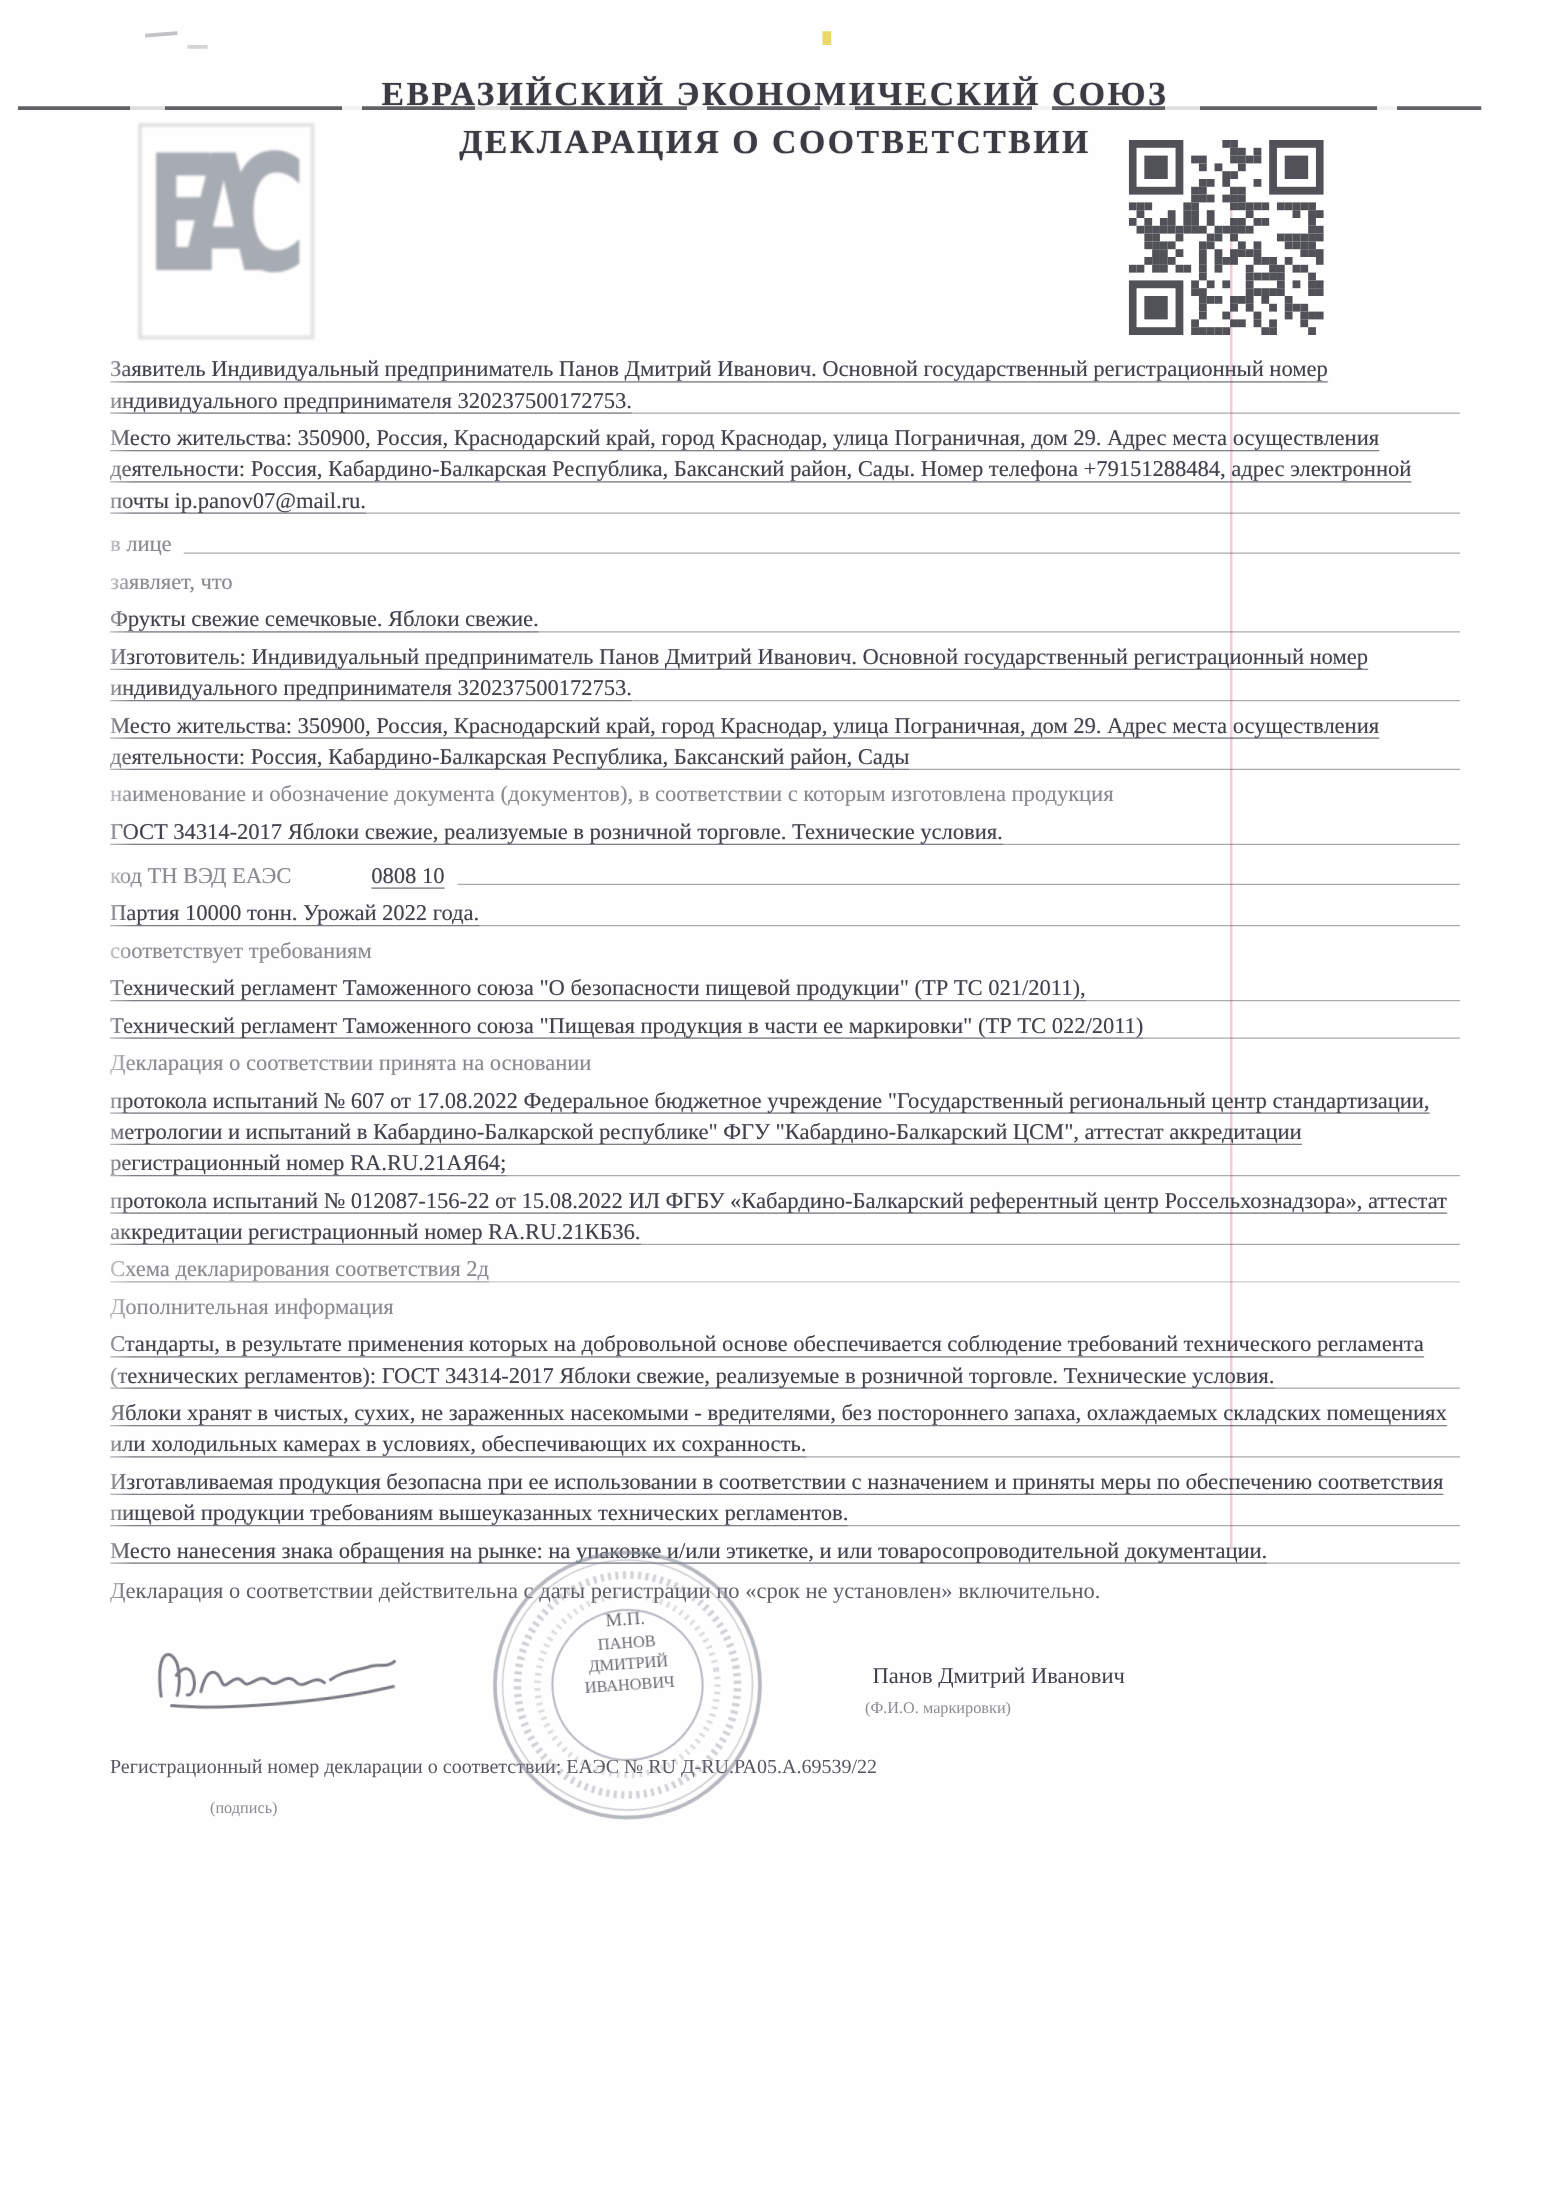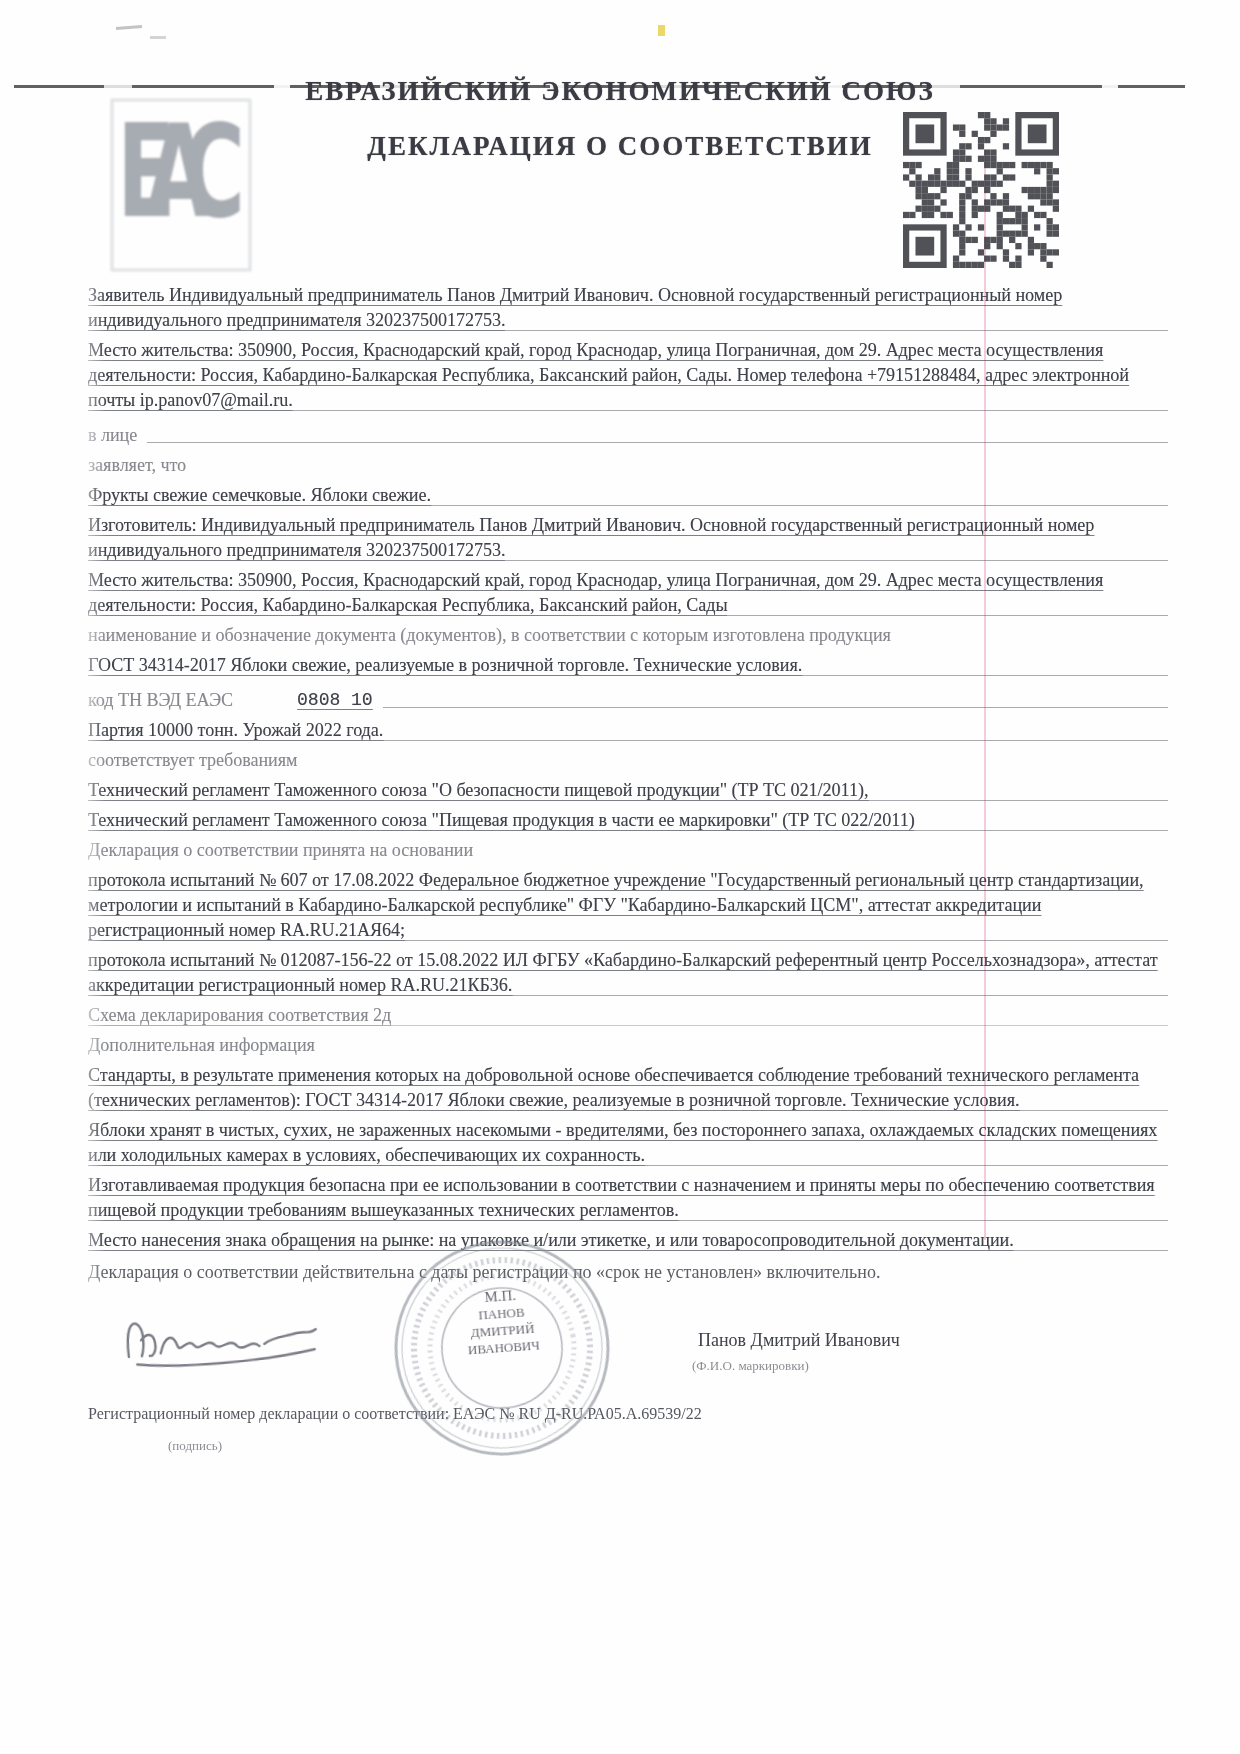--- a/index.html
+++ b/index.html
@@ -3,25 +3,25 @@
 <meta charset="utf-8">
 <style>
   html,body{margin:0;padding:0;background:#ffffff;}
   .page{
     position:relative;width:1240px;height:1754px;margin:0 auto;
     background:#fefefe;overflow:hidden;
     font-family:"Liberation Serif", serif;color:#3f414b;
   }
   
   .title{
-    position:absolute;top:76px;left:0;right:0;text-align:center;
+    position:absolute;top:60px;left:0;right:0;text-align:center;
     font-weight:bold;font-size:27px;letter-spacing:2px;color:#3a3b43;
     text-shadow:0 0 1px rgba(58,59,67,.55);filter:blur(.4px);
   }
-  .title .t2{margin-top:24px;}
+  .title .t2{margin-top:7px;}
   .eac-logo{position:absolute;left:106px;top:96px;width:150px;height:178px;
     opacity:.72;filter:blur(1px) contrast(.9);}
   .qr{position:absolute;left:903px;top:112px;width:156px;height:156px;
     opacity:.85;filter:blur(.3px);}
   
   .scanline{position:absolute;top:85px;left:14px;right:55px;height:3px;opacity:.8;filter:blur(.4px);
     background:repeating-linear-gradient(90deg,#3a3a40 0 90px,rgba(58,58,64,.2) 90px 118px,#3a3a40 118px 260px,rgba(58,58,64,.08) 260px 276px);}
   .pink-line{position:absolute;left:984px;top:150px;height:1090px;width:2px;background:rgba(226,120,160,.38);}
   .speck-yellow{position:absolute;left:658px;top:25px;width:7px;height:11px;background:#e6d24e;opacity:.85;}
   .speck-gray1{position:absolute;left:116px;top:26px;width:26px;height:3px;background:#9a9aa2;opacity:.6;transform:rotate(-4deg);}
@@ -38,21 +38,21 @@
   .u{text-decoration:underline;text-decoration-thickness:1px;text-underline-offset:4px;
      text-decoration-color:rgba(85,87,96,.6);}
   .lead{overflow:hidden;}
   .lead::after{content:"";display:inline-block;width:1100px;margin-right:-1100px;height:0;
     border-bottom:1px solid rgba(85,87,96,.5);vertical-align:-5px;}
   .row{display:flex;margin:0 0 5px;}
   .row .tail{flex:1;height:0;border-bottom:1px solid rgba(85,87,96,.5);
     align-self:flex-end;margin-bottom:5px;margin-left:10px;}
   .dim{opacity:.62;}
   .mt{margin-top:10px;}
-  .code-val{margin-left:64px;font-family:Liberation Mono, monospace;}
+  .code-val{margin-left:64px;}
   
   .validity{position:absolute;left:88px;top:1262px;width:1020px;font-size:18px;
     filter:blur(.25px);opacity:.85;}
   .signature-svg{position:absolute;left:118px;top:1306px;width:210px;height:64px;
     opacity:.8;filter:blur(.2px);transform:rotate(-3deg);}
   .sig-caption{position:absolute;left:168px;top:1438px;font-size:13px;opacity:.6;}
   .stamp{position:absolute;left:386px;top:1232px;width:232px;height:232px;z-index:4;
     transform:rotate(-10deg);opacity:.62;filter:blur(.35px);}
   .stamp-center{position:absolute;left:416px;top:1288px;width:172px;z-index:5;
     text-align:center;font-size:13px;line-height:17px;color:#4e505a;

